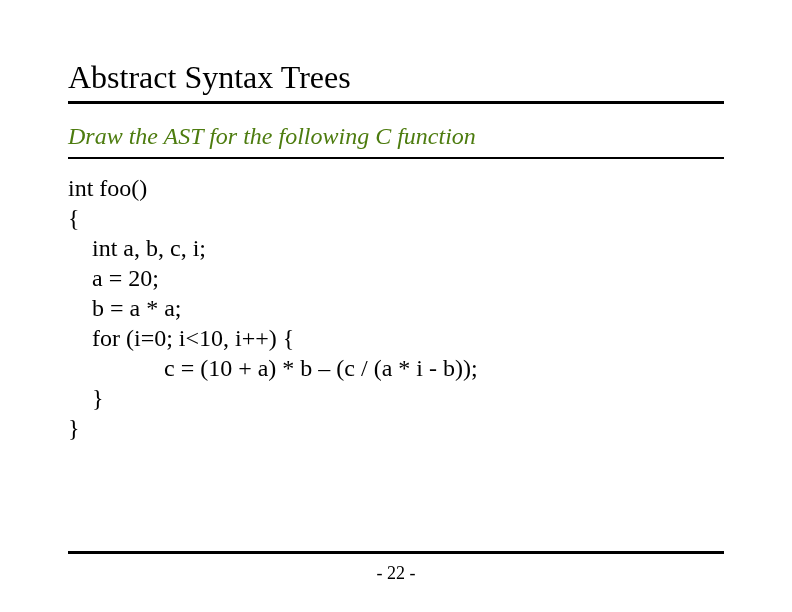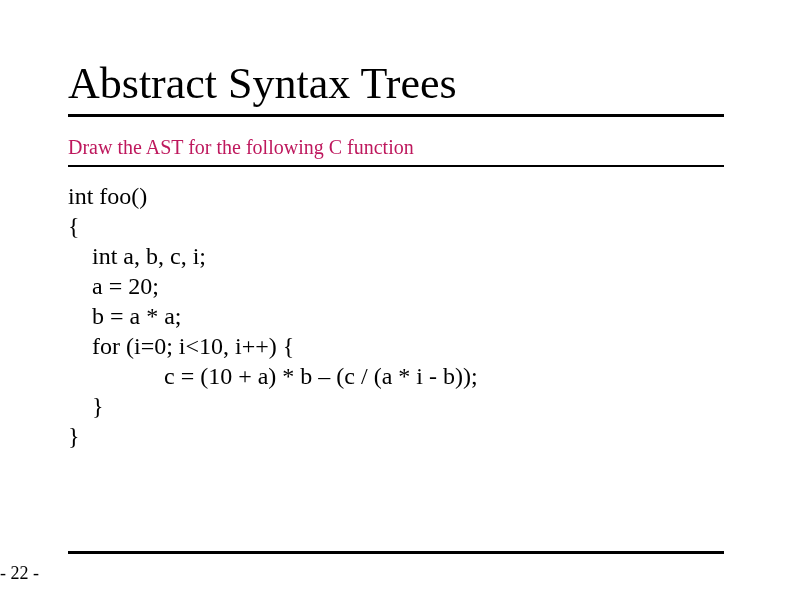--- a/index.html
+++ b/index.html
@@ -12,35 +12,36 @@
     color: #000000;
   }
   .slide {
     position: relative;
     width: 792px;
     height: 612px;
     box-sizing: border-box;
     padding: 60px 68px 40px 68px;
   }
   .title {
-    font-size: 44px;
+    font-size: 32px;
     font-weight: normal;
     margin: 0 0 4px 0;
     line-height: 1.1;
   }
   .title-rule {
     border: none;
     border-top: 3px solid #000;
     margin: 6px 0 18px 0;
   }
   .subtitle {
-    font-size: 20px;
-    color: #be185d;
+    font-size: 24px;
+    color: #4d7c0f;
     margin: 0 0 6px 0;
     line-height: 1.2;
+    font-style: italic;
   }
   .sub-rule {
     border: none;
     border-top: 2px solid #000;
     margin: 4px 0 14px 0;
   }
   .code-block {
     font-family: "Times New Roman", Times, serif;
     font-size: 24px;
     line-height: 1.25;
@@ -54,21 +55,21 @@
     bottom: 58px;
     border: none;
     border-top: 3px solid #000;
     margin: 0;
   }
   .page-num {
     position: absolute;
     bottom: 28px;
     left: 0;
     right: 0;
-    text-align: left;
+    text-align: center;
     font-size: 18px;
   }
 </style>
 </head>
 <body>
 
 <div class="slide">
 
   <h1 class="title">Abstract Syntax Trees</h1>
   <hr class="title-rule">

